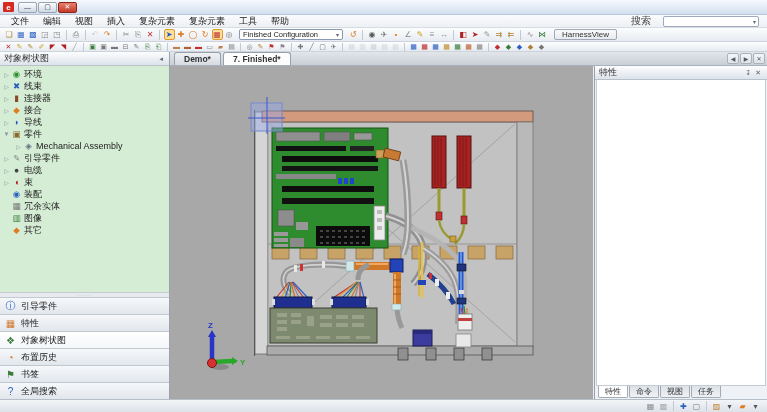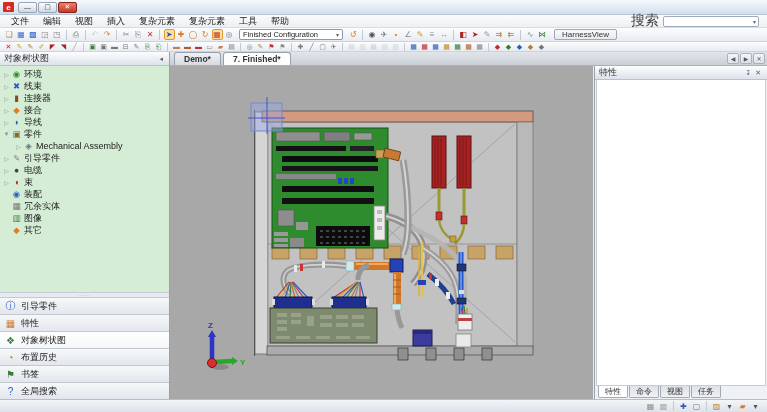--- a/index.html
+++ b/index.html
@@ -17,21 +17,21 @@
   .wbtn { width:19px; height:11px; font-size:7px; display:flex; align-items:center; justify-content:center;
     border:1px solid #98a5b5; border-radius:2px; background:linear-gradient(#fdfdfe,#cfd8e4); color:#445; }
   .wbtn.close { background:linear-gradient(#e98070,#c33b28); color:#fff; border-color:#8a2418; }
 
   
   .menubar { height:13px; display:flex; align-items:center; padding:0 4px;
     background:linear-gradient(#fafbfc,#edf0f4); border-bottom:1px solid #d8dce2; }
   .menuitems { display:flex;text-align:right; }
   .mitem { padding:0 7px; font-size:9px; color:#222; line-height:12px; cursor:default; }
   .spacer { flex:1; }
-  .searchlabel { font-size:14px; color:#444; margin-right:4px; }
+  .searchlabel { font-size:10px; color:#444; margin-right:12px; }
   .searchbox { width:96px; height:11px; background:#fff; border:1px solid #9fabbd; border-radius:2px;
     display:flex; align-items:center; justify-content:flex-end; padding:0 2px; margin-right:4px; }
   .caret { font-style:normal; font-size:6px; color:#667; }
 
   
   .toolbar { display:flex; align-items:center; padding:0 3px; background:linear-gradient(#fcfdfe,#e7ebf1); border-bottom:1px solid #cdd3db; }
   .tb1 { height:14px; }
   .tb2 { height:10px; }
   .toolbar > span[data-each] { display:flex; align-items:center; }
   .ticon { width:11px; height:11px; display:inline-flex; align-items:center; justify-content:center;

